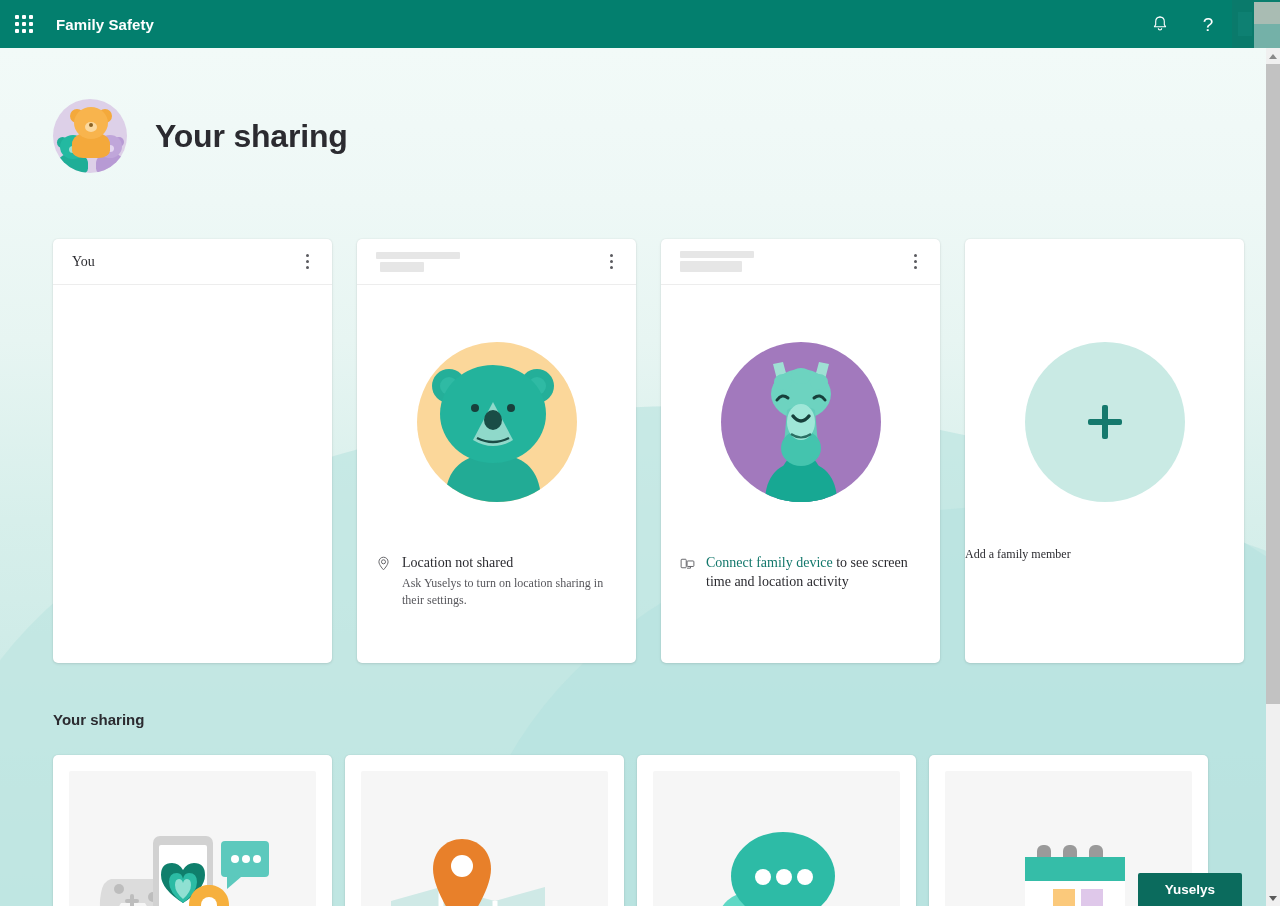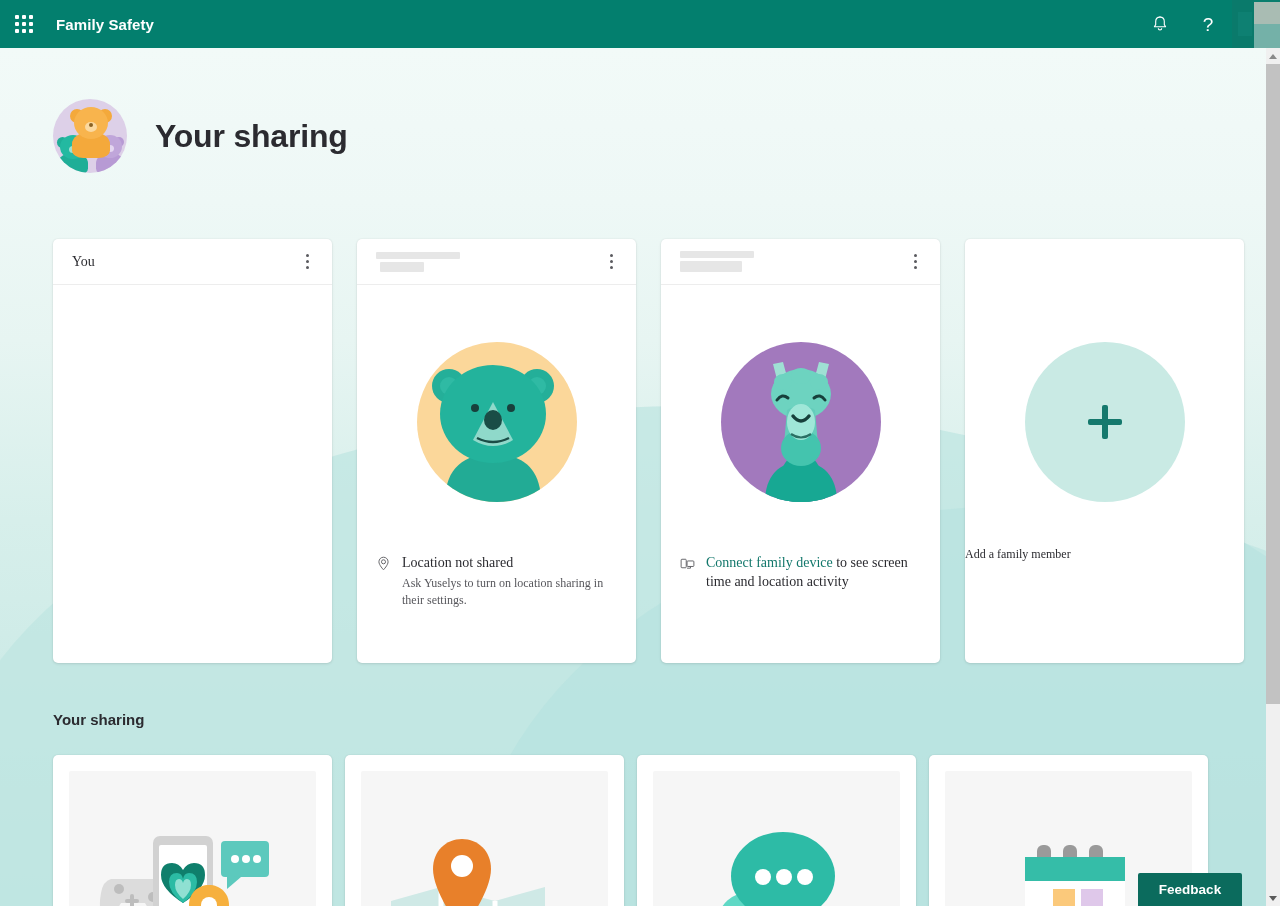--- a/index.html
+++ b/index.html
@@ -566,21 +566,21 @@
               <rect x="110" y="172" width="26" height="10" rx="5" fill="#35bda8"></rect>
             </g>
           </svg>
         </div>
       </div>
 
     </div>
 
   </div>
 
-  <div class="feedback-btn">Feedback</div>
+  <div class="feedback-btn">Yuselys</div>
 </div>
 
 <div class="scrollbar">
   <div class="sb-arrow sb-up">
       <i></i>
     </div>
   <div class="sb-thumb"></div>
   <div class="sb-arrow sb-down">
       <i></i>
     </div>

